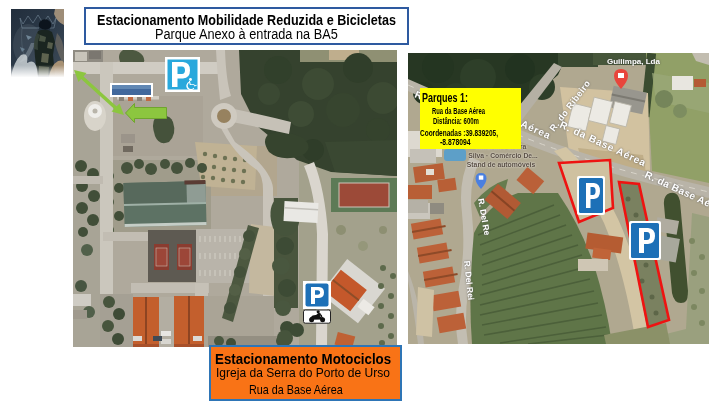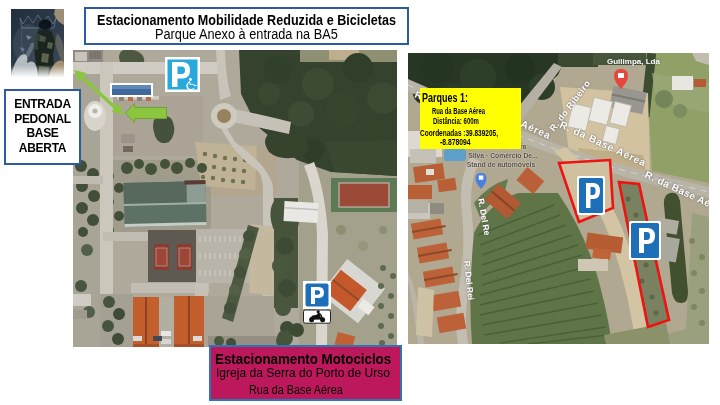--- a/index.html
+++ b/index.html
@@ -498,23 +498,20 @@
 <rect x="2" y="2" width="24" height="35" rx="1.5" fill="#1d70b7"></rect>
 <path d="M9 7 L9 32 L13.5 32 L13.5 23 L17 23 Q23 22.5 23 15 Q23 7.5 17 7 Z M13.5 11 L16 11 Q18.6 11.2 18.6 15 Q18.6 18.8 16 19 L13.5 19 Z" fill="#ffffff"></path>
 </svg>
 
 <svg class="abs" style="left:629px;top:221px" width="32" height="39" viewBox="0 0 32 39">
 <rect x="0" y="0" width="32" height="39" rx="2" fill="#ffffff"></rect>
 <rect x="2" y="2" width="28" height="35" rx="1.5" fill="#1d70b7"></rect>
 <path d="M10 7 L10 32 L15 32 L15 23 L19 23 Q26 22.5 26 15 Q26 7.5 19 7 Z M15 11 L18 11 Q21 11.2 21 15 Q21 18.8 18 19 L15 19 Z" fill="#ffffff"></path>
 </svg>
 
-<div class="abs" style="left:4px;top:89px;width:73px;height:66px;border:2.5px solid #2e5aa0;background:#ffffff;text-align:center;padding-top:6px;">
-<div style="font-size:12px;font-weight:bold;line-height:14.5px;color:#000;letter-spacing:-0.3px;">ENTRADA<br>PEDONAL<br>BASE<br>ABERTA</div>
-</div>
 
 <svg class="abs" style="left:66px;top:62px" width="64" height="60" viewBox="0 0 64 60">
 <line x1="15" y1="14.5" x2="52" y2="48" stroke="#8cc63f" stroke-width="3.6"></line>
 <path d="M8 8 L12.5 20 L20.5 11 Z" fill="#8cc63f"></path>
 <path d="M58 53 L45.5 49.5 L53.5 41.5 Z" fill="#8cc63f"></path>
 </svg>
 
 <svg class="abs" style="left:123px;top:100px" width="46" height="26" viewBox="0 0 46 26">
 <path d="M2.5 13 L11.5 3.5 L11.5 7.5 L43.5 7.5 L43.5 18.5 L11.5 18.5 L11.5 22.5 Z" fill="#8cc63f" stroke="#6fa52e" stroke-width="1"></path>
 </svg>
@@ -547,19 +544,19 @@
 </svg>
 
 <div class="abs" style="left:420px;top:88px;width:101px;height:61px;background:#ffff00;color:#000;">
 <div class="abs" style="left:2px;top:2.5px;font-size:12.5px;font-weight:bold;white-space:nowrap;transform:scaleX(0.72);transform-origin:0 50%;">Parques 1:</div>
 <div class="abs" style="left:12px;top:18px;font-size:8.5px;font-weight:bold;white-space:nowrap;transform:scaleX(0.69);transform-origin:0 50%;">Rua da Base Aérea</div>
 <div class="abs" style="left:13px;top:28px;font-size:8.5px;font-weight:bold;white-space:nowrap;transform:scaleX(0.71);transform-origin:0 50%;">Distância: 600m</div>
 <div class="abs" style="left:0px;top:39.5px;font-size:8.5px;font-weight:bold;white-space:nowrap;transform:scaleX(0.764);transform-origin:0 50%;">Coordenadas :39.839205,</div>
 <div class="abs" style="left:20px;top:48.5px;font-size:8.5px;font-weight:bold;white-space:nowrap;transform:scaleX(0.8);transform-origin:0 50%;">-8.878094</div>
 </div>
 
-<div class="abs" style="left:209px;top:345px;width:189px;height:52px;border:2.5px solid #2e75b6;background:#be185d;">
+<div class="abs" style="left:209px;top:345px;width:189px;height:52px;border:2.5px solid #2e75b6;background:#f97316;">
 <div class="abs" style="left:3.5px;top:3px;font-size:15px;font-weight:bold;color:#000;white-space:nowrap;transform:scaleX(0.888);transform-origin:0 50%;">Estacionamento Motociclos</div>
 <div class="abs" style="left:4.5px;top:18px;font-size:13.5px;color:#000;white-space:nowrap;transform:scaleX(0.892);transform-origin:0 50%;">Igreja da Serra do Porto de Urso</div>
 <div class="abs" style="left:38px;top:34.5px;font-size:13.5px;color:#000;white-space:nowrap;transform:scaleX(0.8);transform-origin:0 50%;">Rua da Base Aérea</div>
 </div>
 
 </div>
 
 </body></html>

